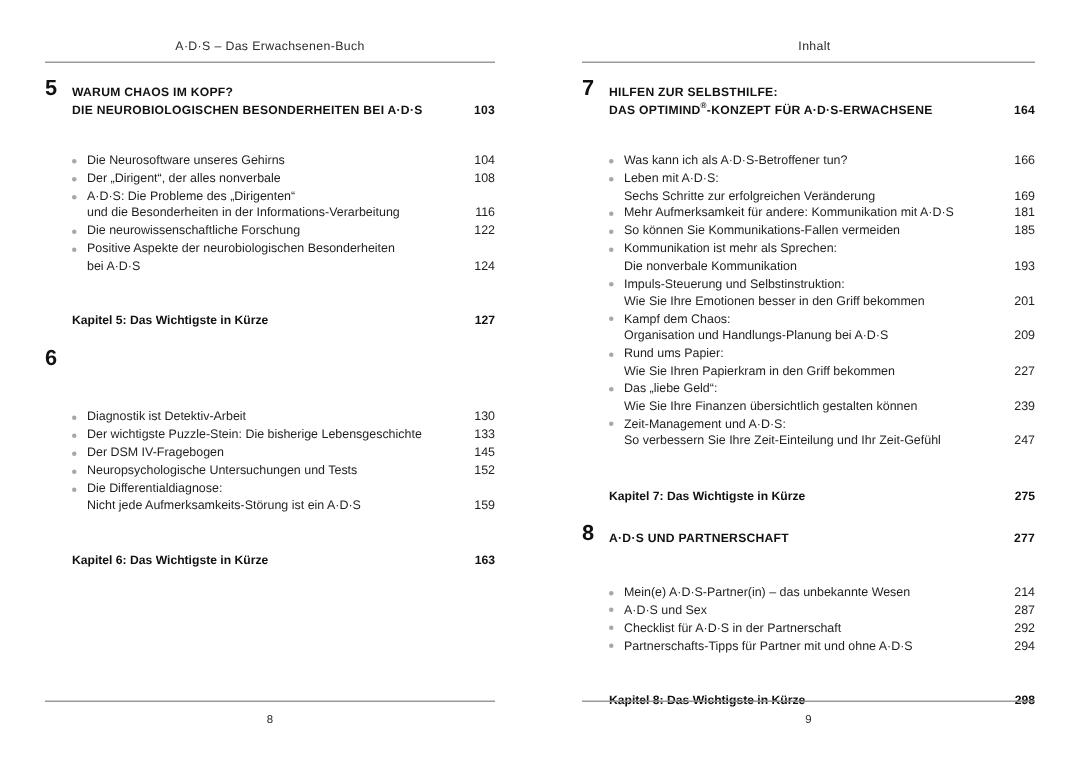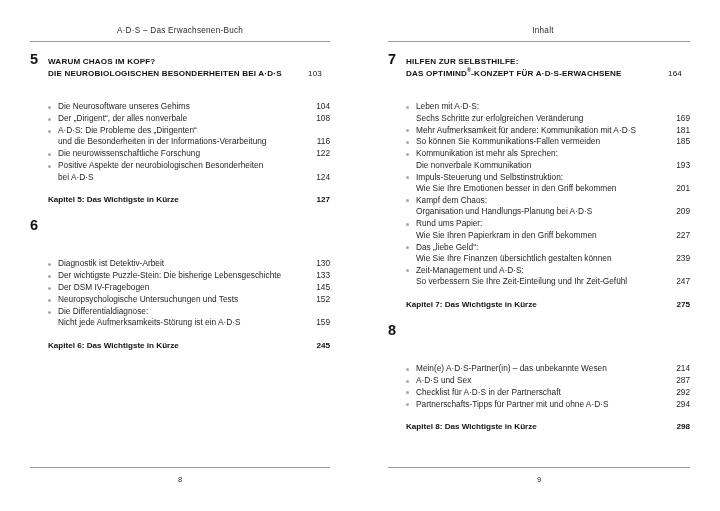--- a/index.html
+++ b/index.html
@@ -104,23 +104,23 @@
     font-weight: bold;
     letter-spacing: 0.18px;
     line-height: 11.6px;
     color: #111111;
   }
   .chapter-title-line .txt { flex: 0 1 auto; }
   .chapter-title-line .dots { flex: 1 1 auto; }
   .chapter-title-line .pg {
     flex: 0 0 auto;
     width: 22px;
-    text-align: left;
+    text-align: right;
     font-size: 8.1px;
-    font-weight: normal;
+    font-weight: bold;
   }
   sup.reg {
     font-size: 5.4px;
     vertical-align: super;
     line-height: 0;
   }
 
   .entries {
     margin-top: 22px;
     padding-left: 18px;
@@ -149,21 +149,21 @@
   .entry-line .txt { flex: 0 1 auto; }
   .entry-line .sp  { flex: 1 1 auto; }
   .entry-line .pg  {
     flex: 0 0 auto;
     width: 22px;
     text-align: right;
   }
   .entry-line.cont { }
 
   .summary {
-    margin-top: 11px;
+    margin-top: 25px;
     padding-left: 18px;
   }
   .summary .entry-line {
     font-weight: bold;
     font-size: 8.1px;
     color: #111111;
   }
 </style>
 </head>
 <body>
@@ -295,21 +295,21 @@
                 <span class="txt">Nicht jede Aufmerksamkeits-Störung ist ein A·D·S</span>
                 <span class="sp"></span>
                 <span class="pg">159</span>
               </div>
             </div>
           </div>
           <div class="summary">
             <div class="entry-line">
               <span class="txt">Kapitel 6: Das Wichtigste in Kürze</span>
               <span class="sp"></span>
-              <span class="pg">245</span>
+              <span class="pg">163</span>
             </div>
           </div>
         </div>
       </div>
     <div class="rule-bottom"></div>
     <div class="folio">8</div>
   </div>
   <div class="page page-right">
     <div class="runhead">Inhalt</div>
     <div class="rule-top"></div>
@@ -325,20 +325,28 @@
             <div class="chapter-title-line">
               <span class="txt">DAS OPTIMIND<sup class="reg">®</sup>-KONZEPT FÜR A·D·S-ERWACHSENE</span>
               <span class="dots"></span>
               <span class="pg">164</span>
             </div>
           </div>
           <div class="entries">
             <div class="entry">
               <span class="bullet"></span>
               <div class="entry-line">
+                <span class="txt">Was kann ich als A·D·S-Betroffener tun?</span>
+                <span class="sp"></span>
+                <span class="pg">166</span>
+              </div>
+            </div>
+            <div class="entry">
+              <span class="bullet"></span>
+              <div class="entry-line">
                 <span class="txt">Leben mit A·D·S:</span>
                 <span class="sp"></span>
                 <span class="pg"></span>
               </div>
               <div class="entry-line cont">
                 <span class="txt">Sechs Schritte zur erfolgreichen Veränderung</span>
                 <span class="sp"></span>
                 <span class="pg">169</span>
               </div>
             </div>
@@ -441,20 +449,25 @@
             <div class="entry-line">
               <span class="txt">Kapitel 7: Das Wichtigste in Kürze</span>
               <span class="sp"></span>
               <span class="pg">275</span>
             </div>
           </div>
         </div>
         <div class="chapter">
           <div class="chapter-head">
             <div class="chapter-num">8</div>
+            <div class="chapter-title-line">
+              <span class="txt">A·D·S UND PARTNERSCHAFT</span>
+              <span class="dots"></span>
+              <span class="pg">277</span>
+            </div>
           </div>
           <div class="entries">
             <div class="entry">
               <span class="bullet"></span>
               <div class="entry-line">
                 <span class="txt">Mein(e) A·D·S-Partner(in) – das unbekannte Wesen</span>
                 <span class="sp"></span>
                 <span class="pg">214</span>
               </div>
             </div>

